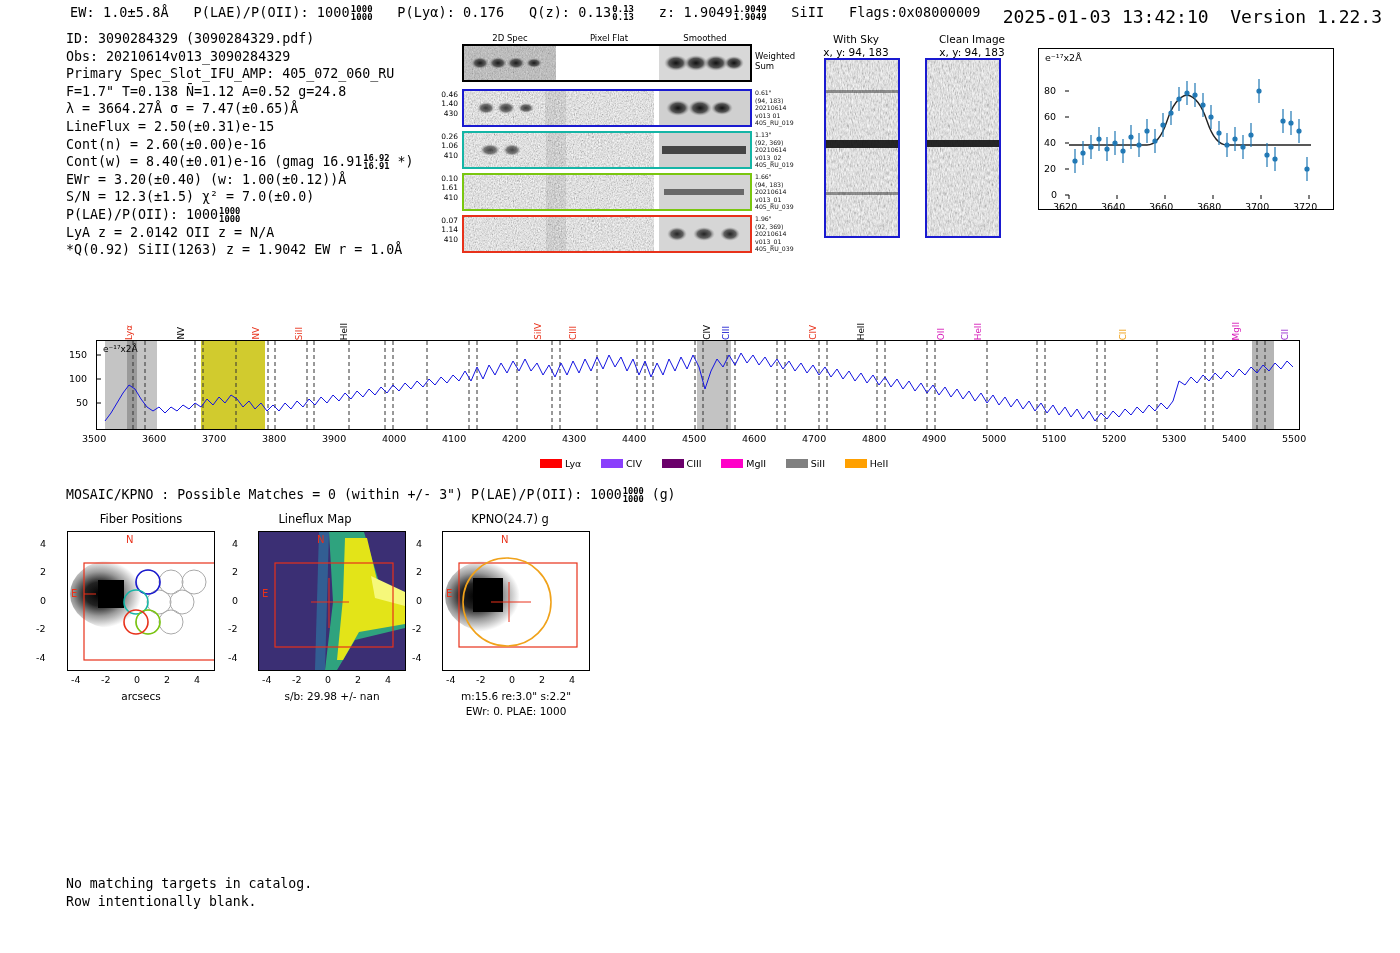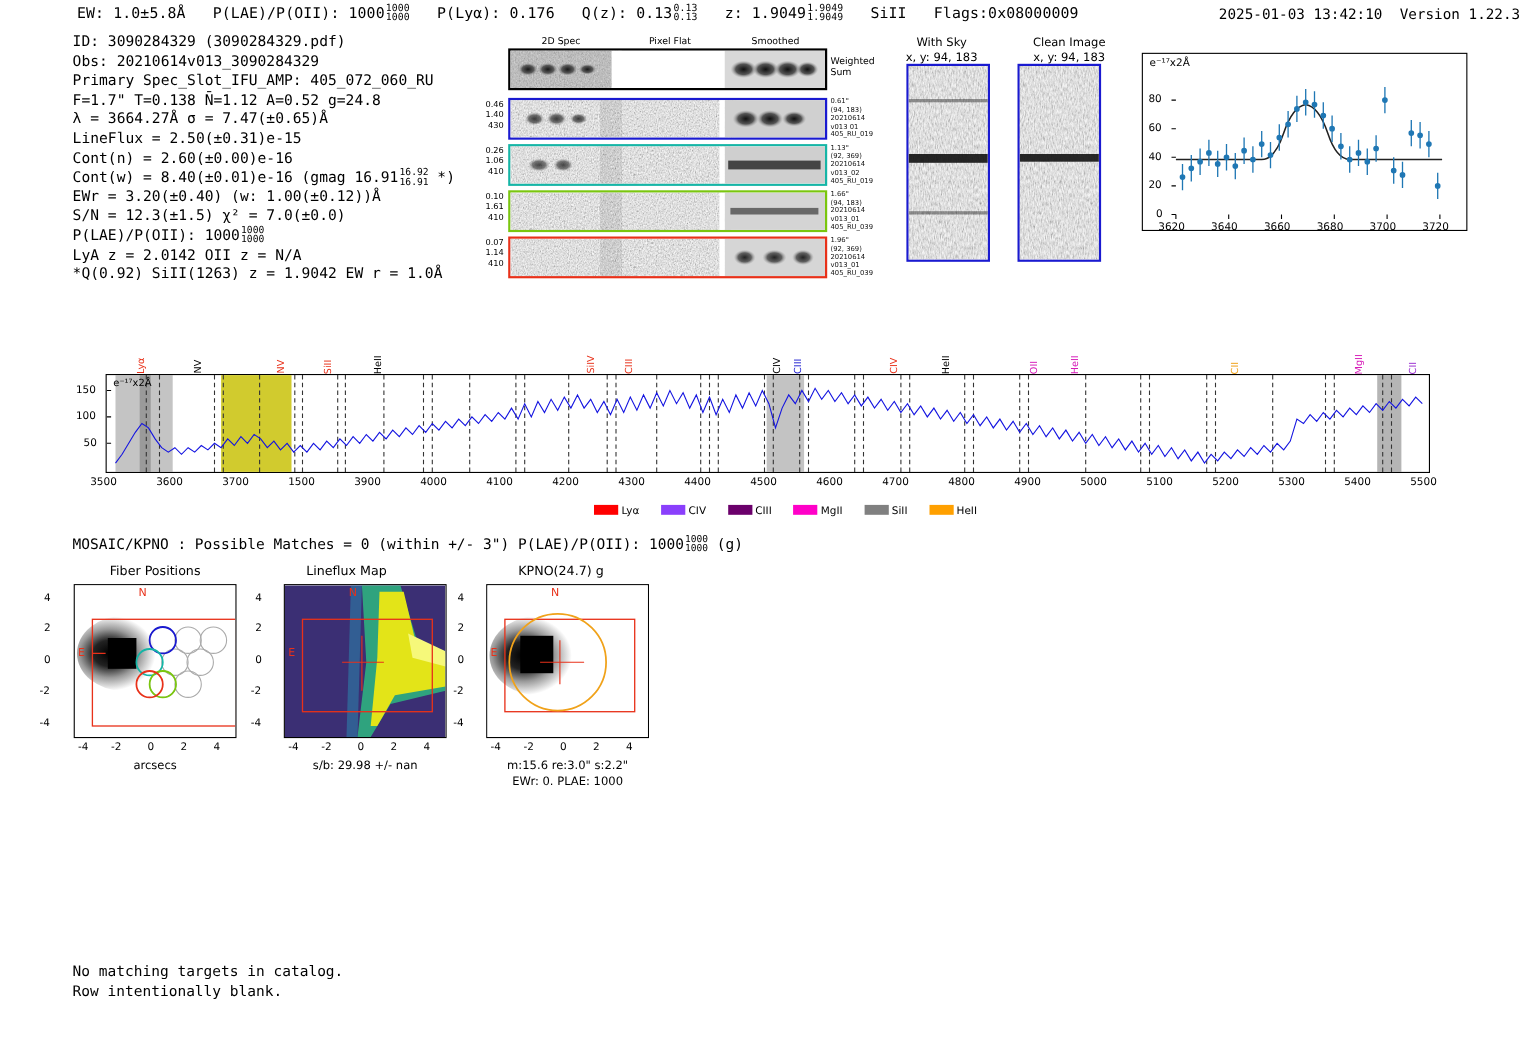--- a/index.html
+++ b/index.html
@@ -7,25 +7,25 @@
   body {
     width:1400px; height:953px;
     background:#ffffff;
     font-family:"DejaVu Sans Mono", monospace;
     color:#000;
     position:relative;
     overflow:hidden;
   }
   .mono { font-family:"DejaVu Sans Mono", monospace; }
   .abs { position:absolute; }
-  .frac { display:inline-block; vertical-align:middle; line-height:0.95; font-size:0.66em; text-align:right; margin-left:1px; }
+  .frac { display:inline-block; vertical-align:middle; line-height:0.95; font-size:0.66em; text-align:right; margin-left:1px;font-weight:bold; }
 
   
   #header-line { left:70px; top:4px; font-size:13.5px; white-space:nowrap; letter-spacing:0.1px; }
-  #timestamp-line { right:18px; top:6px; font-size:13px; white-space:nowrap; }
+  #timestamp-line { right:18px; top:6px; font-size:18px; white-space:nowrap; }
 
   
   #info-block { left:66px; top:30px; font-size:13.3px; line-height:17.6px; white-space:nowrap; }
   #info-block div { height:17.6px; }
 
   
   #spec-panel { left:462px; top:33px; width:345px; height:225px; }
   .spec-col-title { position:absolute; font-size:8.5px; text-align:center; font-family:"DejaVu Sans", sans-serif; }
 
   .strip { position:absolute; border:2px solid #000; overflow:hidden; }
@@ -461,21 +461,21 @@
   <div class="em-label" style="left:877px; bottom:0; color:#d619b8;">HeII</div>
   <div class="em-label" style="left:1022px; bottom:0; color:#f0a21a;">CII</div>
   <div class="em-label" style="left:1135px; bottom:0; color:#d619b8;">MgII</div>
   <div class="em-label" style="left:1184px; bottom:0; color:#9b30d0;">CII</div>
 </div>
 
 <div class="abs" id="fullspec-xticks" style="left:96px; top:433px; width:1204px; height:14px;">
   <div class="tick-lbl" style="left:-14px;">3500</div>
   <div class="tick-lbl" style="left:46px;">3600</div>
   <div class="tick-lbl" style="left:106px;">3700</div>
-  <div class="tick-lbl" style="left:166px;">1500</div>
+  <div class="tick-lbl" style="left:166px;">3800</div>
   <div class="tick-lbl" style="left:226px;">3900</div>
   <div class="tick-lbl" style="left:286px;">4000</div>
   <div class="tick-lbl" style="left:346px;">4100</div>
   <div class="tick-lbl" style="left:406px;text-align:right;">4200</div>
   <div class="tick-lbl" style="left:466px;">4300</div>
   <div class="tick-lbl" style="left:526px;text-align:center;">4400</div>
   <div class="tick-lbl" style="left:586px;">4500</div>
   <div class="tick-lbl" style="left:646px;">4600</div>
   <div class="tick-lbl" style="left:706px;text-align:center;">4700</div>
   <div class="tick-lbl" style="left:766px;">4800</div>

